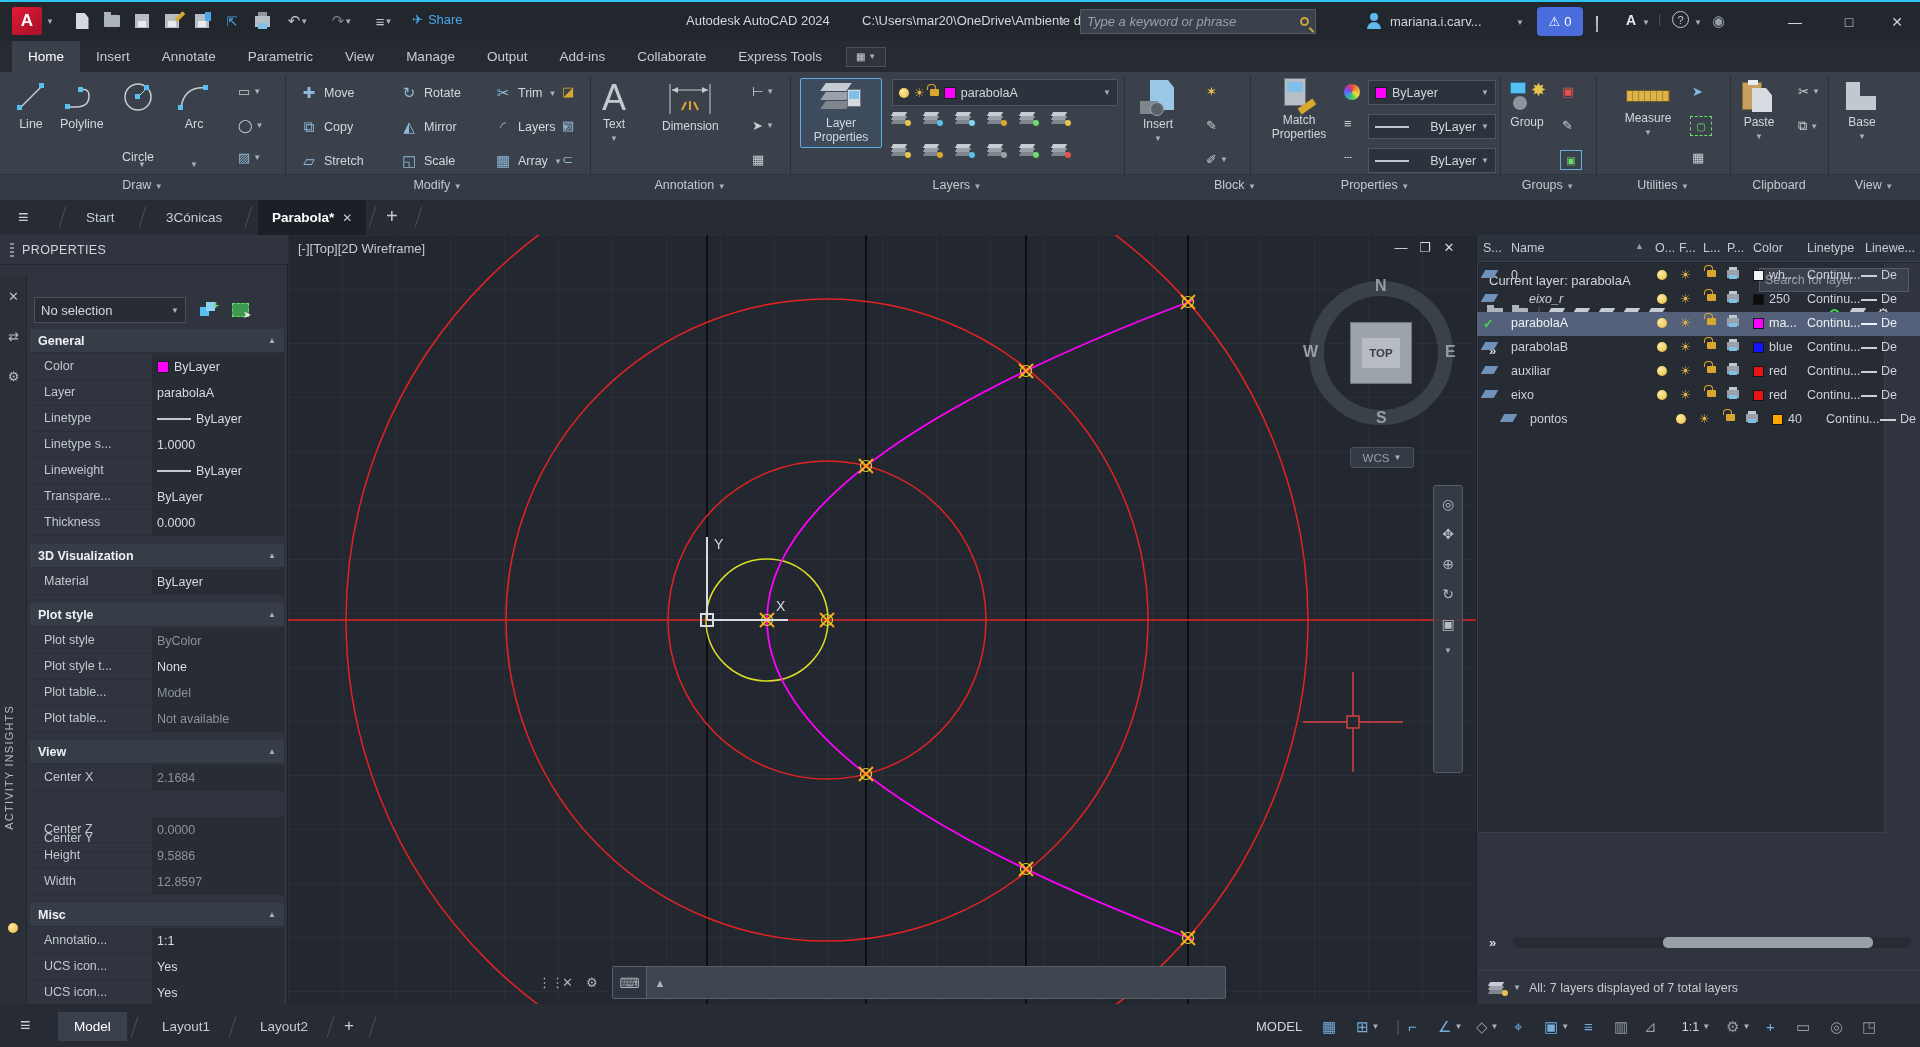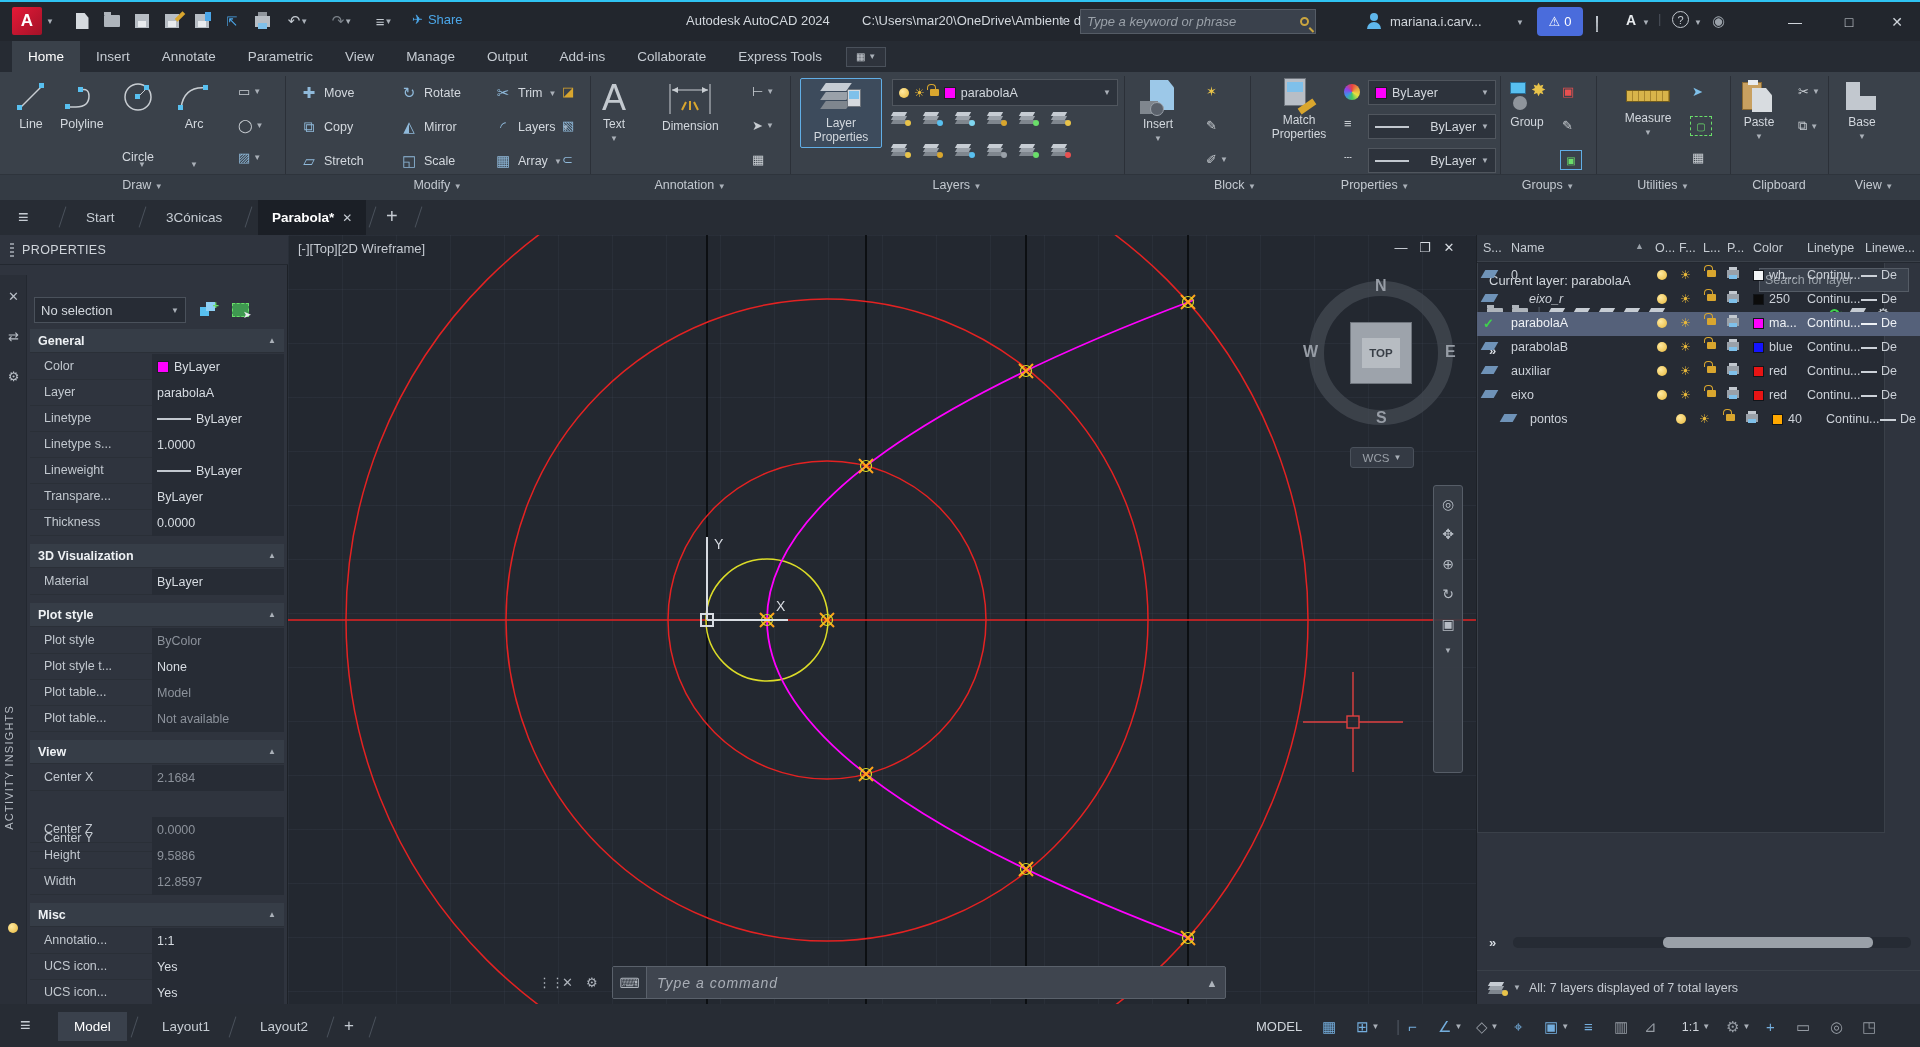--- a/index.html
+++ b/index.html
@@ -879,21 +879,20 @@
       <span>↻</span>
       <span>▣</span>
       <span class="caret">▼</span>
     </div>
 
     <span class="ab cmd-mini" style="left:250px;">⋮⋮</span>
     <span class="ab cmd-mini" style="left:274px;">✕</span>
     <span class="ab cmd-mini" style="left:298px;">⚙</span>
     <div class="ab cmdline">
       <div class="cmd-left">⌨</div>
-      <input placeholder="Type a command" style="">
       <div class="cmd-up">▲</div>
     </div>
   </div>
 
   <div class="ab lpal">
     <div class="ab" style="left:0;top:0;width:444px;height:28px;border-bottom:1px solid #232830;display:flex;align-items:center;gap:8px;padding-left:10px;">
       <span class="gripdots"></span>
       <span class="pal-title">LAYER PROPERTIES MANAGER</span>
     </div>
     <span class="ab" style="left:12px;top:38px;color:#d0d5db;font-size:13px;">Current layer: parabolaA</span>

